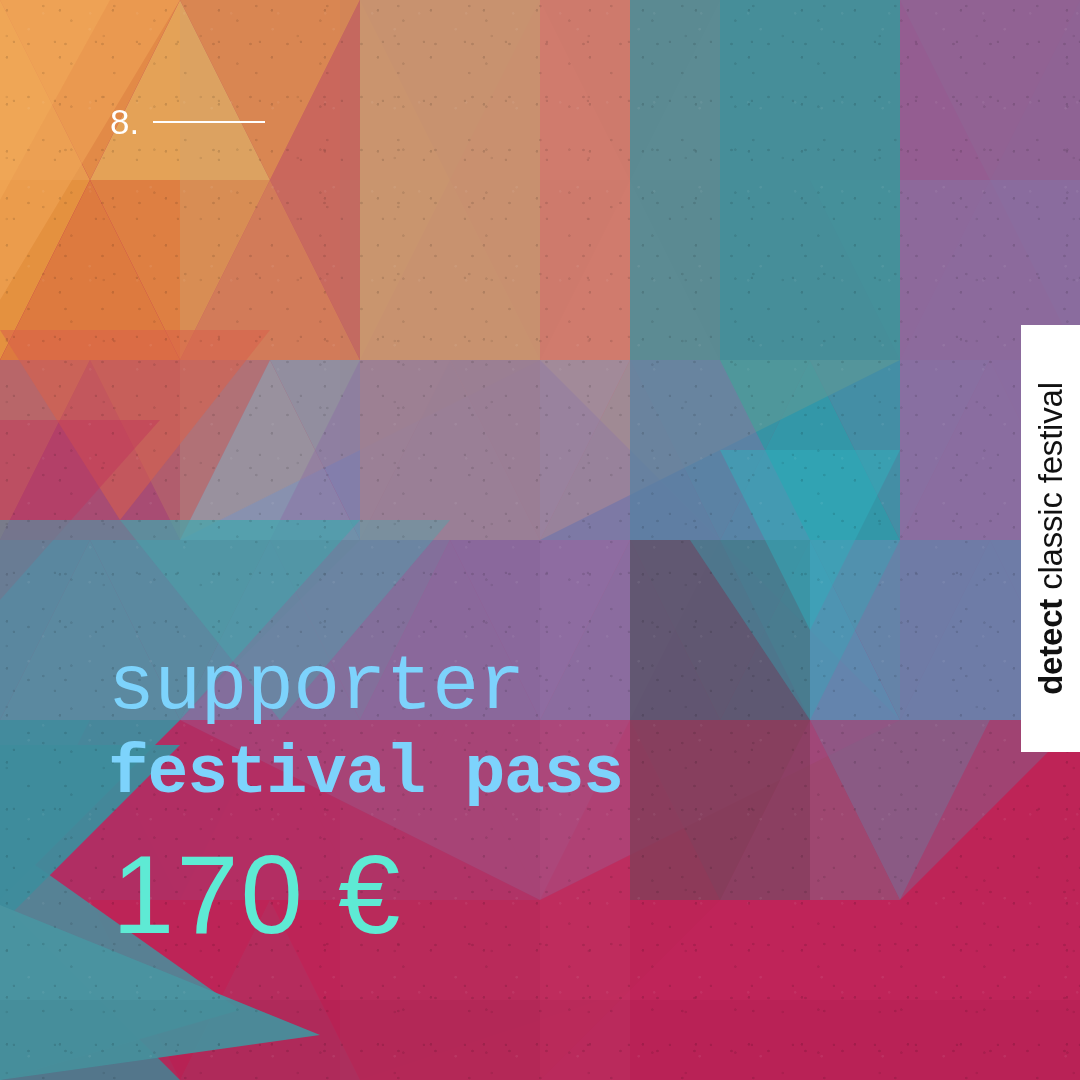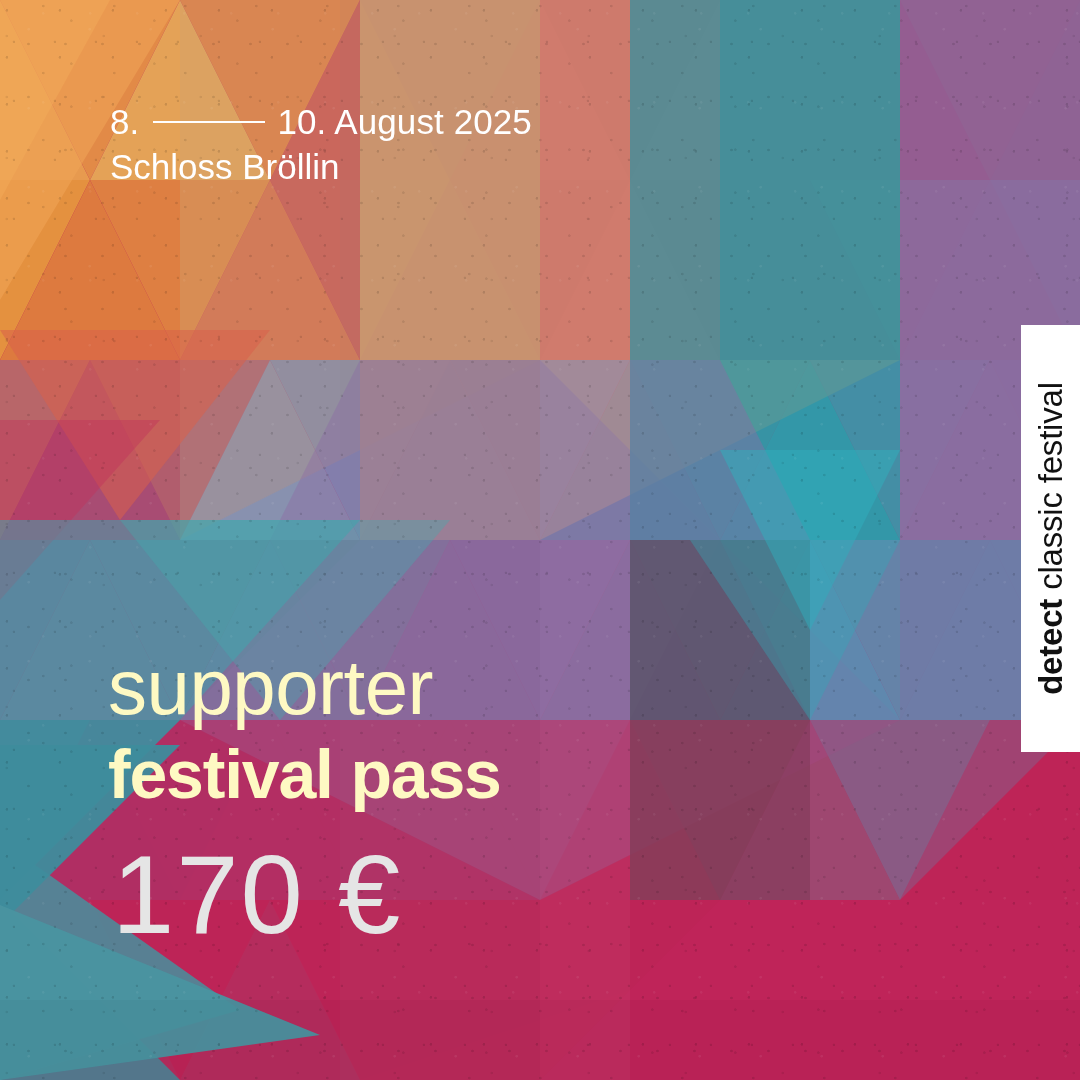--- a/index.html
+++ b/index.html
@@ -74,41 +74,42 @@
     font-size: 35px;
     line-height: 46px;
     font-weight: 400;
     white-space: nowrap;
   }
 
   .headline {
     position: absolute;
     left: 108px;
     top: 648px;
-    color: #fef9c3;
+    color: #7dd3fc;
+    font-family: Liberation Mono, monospace;
   }
   .headline .tier {
     font-size: 78px;
     line-height: 78px;
     font-weight: 300;
     letter-spacing: -0.5px;
     white-space: nowrap;
   }
   .headline .pass {
     font-size: 68px;
     line-height: 96px;
     font-weight: 700;
     letter-spacing: -1.2px;
     white-space: nowrap;
   }
   .price {
     position: absolute;
     left: 112px;
     top: 836px;
-    color: #e5e5e5;
+    color: #5eead4;
     font-size: 112px;
     line-height: 118px;
     font-weight: 100;
     letter-spacing: 2px;
     white-space: nowrap;
   }
   .price-thin {
     -webkit-text-stroke: 0px;
   }
 
@@ -297,23 +298,21 @@
   </svg>
 
   <div id="grain"></div>
 
   <div id="content">
 
     <div class="datebox">
       <div class="dateline">
         <span>8.</span>
         <span class="rule"></span>
-        <span>10. August 2025</span>
       </div>
-      <div class="venue">Schloss Bröllin</div>
     </div>
 
     <div class="headline">
       <div class="tier">supporter</div>
       <div class="pass">festival pass</div>
     </div>
 
     <div class="price price-thin">170 €</div>
 
     <div id="logo">

